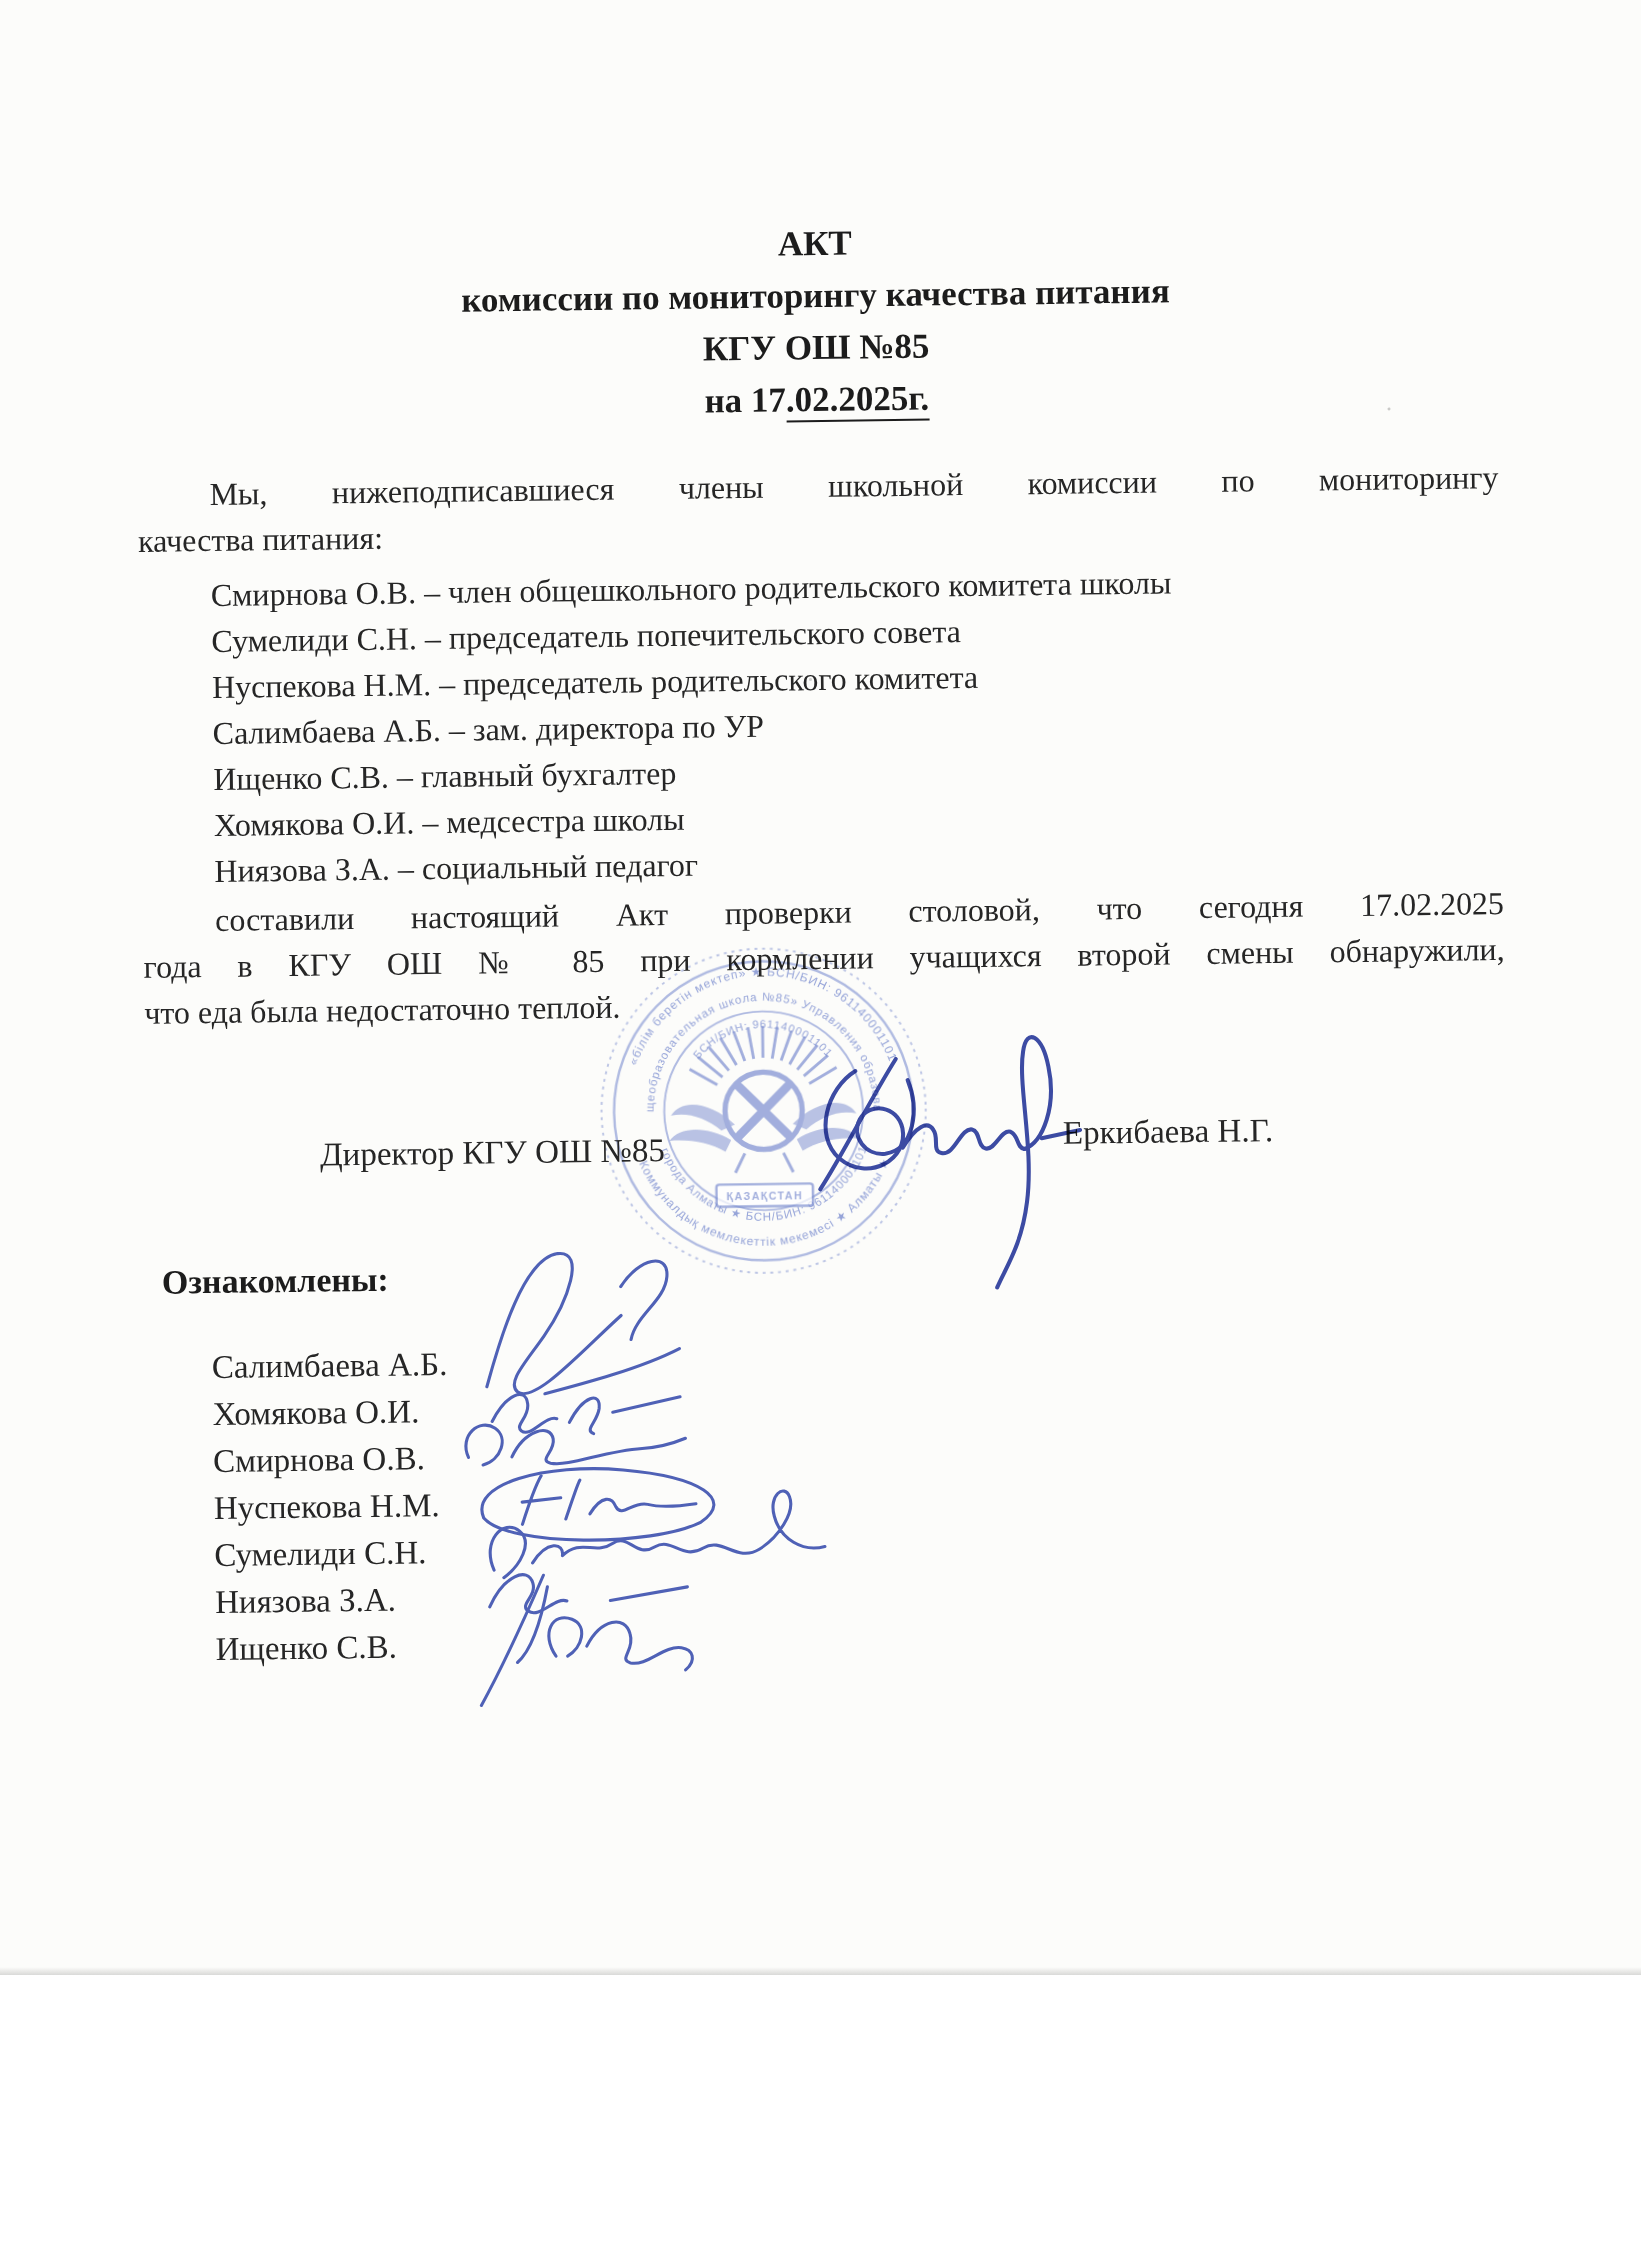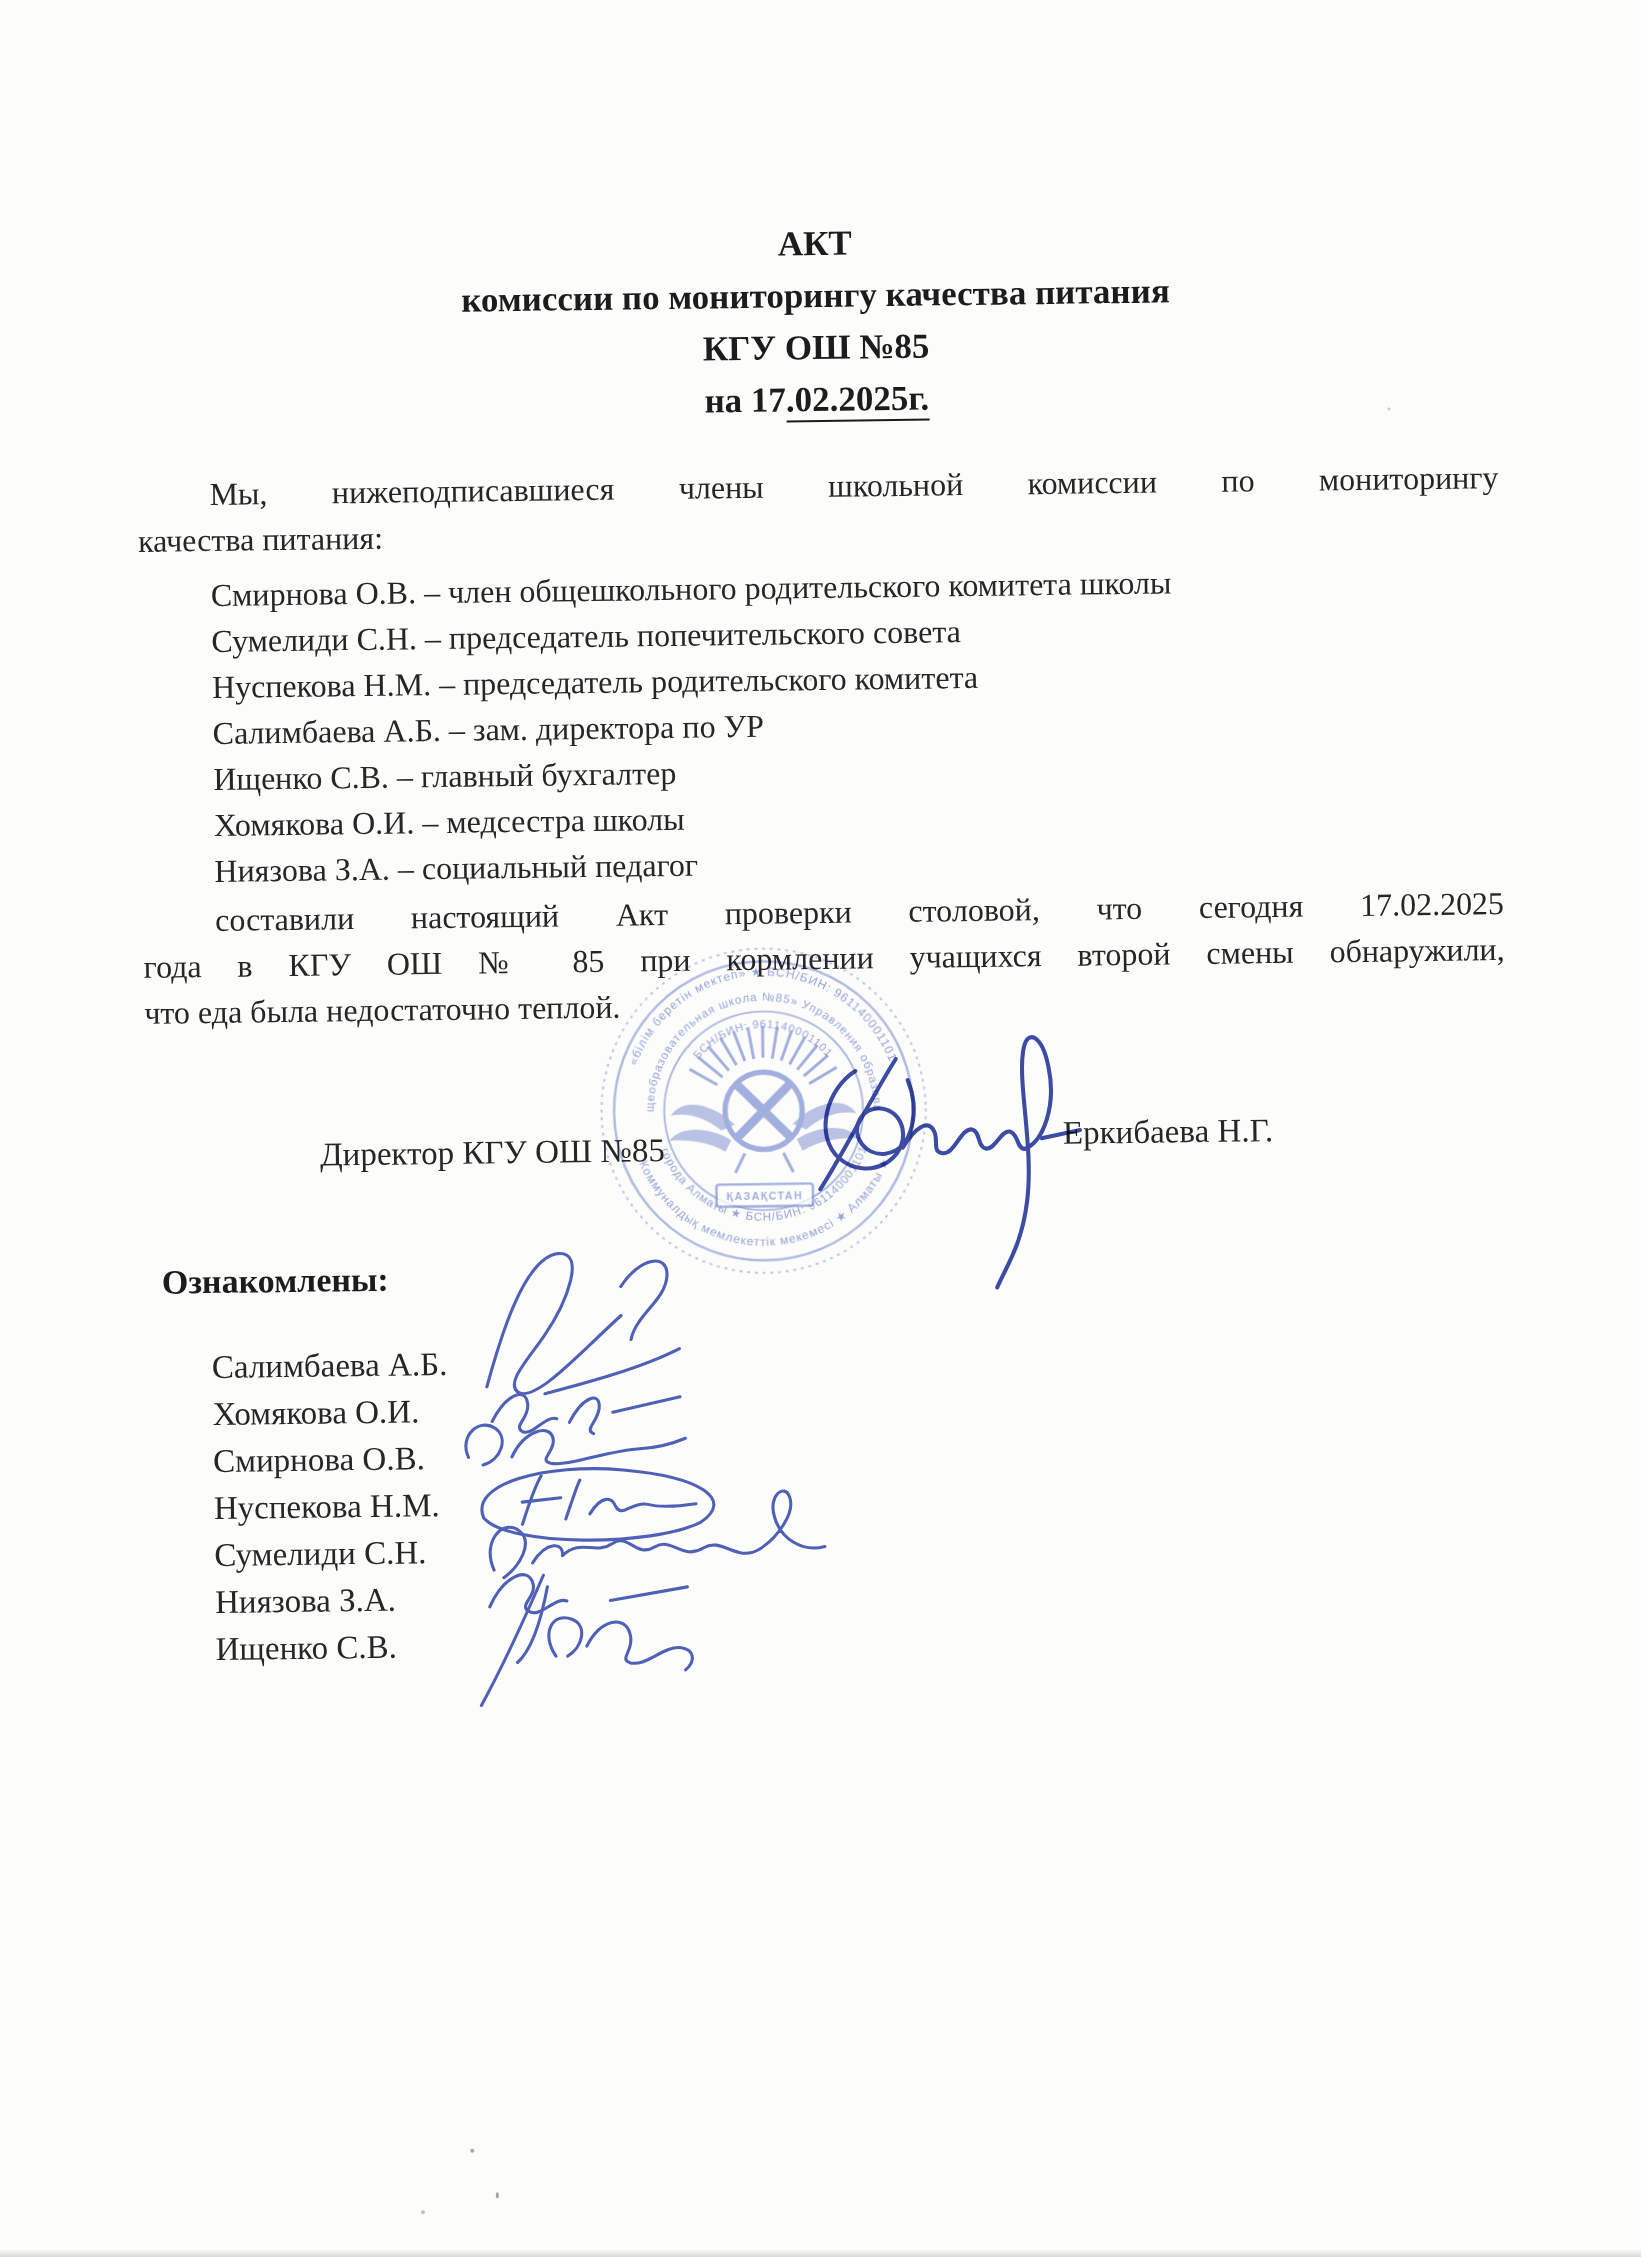--- a/index.html
+++ b/index.html
@@ -1,16 +1,16 @@
 <!DOCTYPE html>
 <html><head>
 <meta charset="utf-8">
 <style>
   html,body{margin:0;padding:0;background:#ffffff;}
-  .page{position:relative;width:1641px;height:2257px;overflow:hidden;
+  .page{position:relative;width:1641px;height:1975px;overflow:hidden;
         background:#fcfcfa;font-family:"Liberation Serif","DejaVu Serif",serif;}
   .page::after{content:"";position:absolute;left:0;right:0;bottom:0;height:7.7px;
         background:linear-gradient(#fcfcfa,#d9d9d7);pointer-events:none;}
   .scan{position:absolute;inset:0;transform:rotate(-0.75deg);transform-origin:821px 1062px;}
 
   .titleblock{position:absolute;left:145px;top:218px;width:1361px;text-align:center;
         font-weight:bold;font-size:35px;line-height:52px;color:#1c1c1c;}
   .dateline .u{border-bottom:2.9px solid #1c1c1c;padding-bottom:1px;}
 
   .col{position:absolute;left:145px;width:1361px;color:#262626;}

